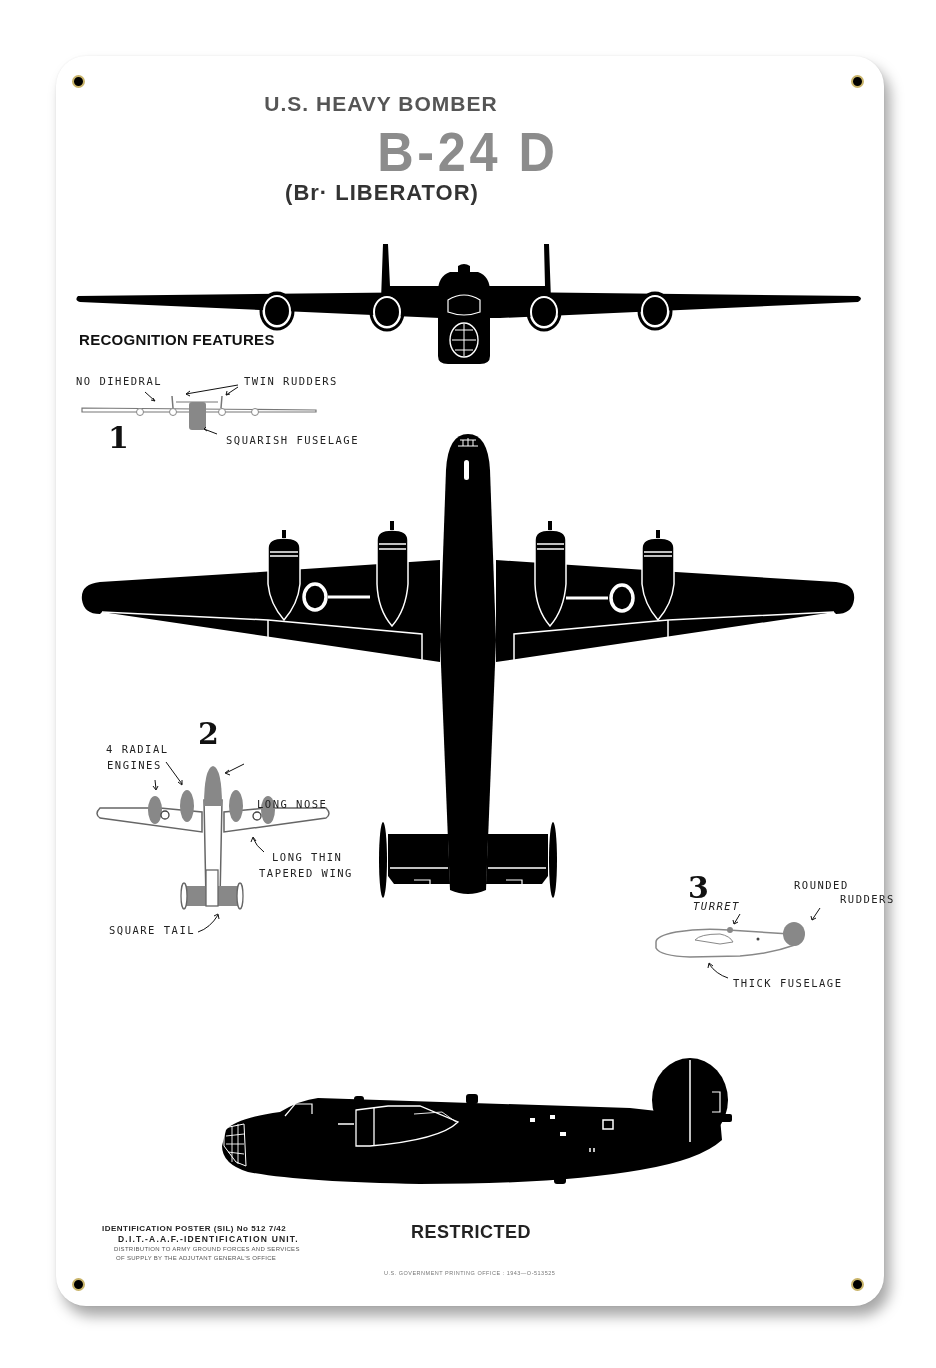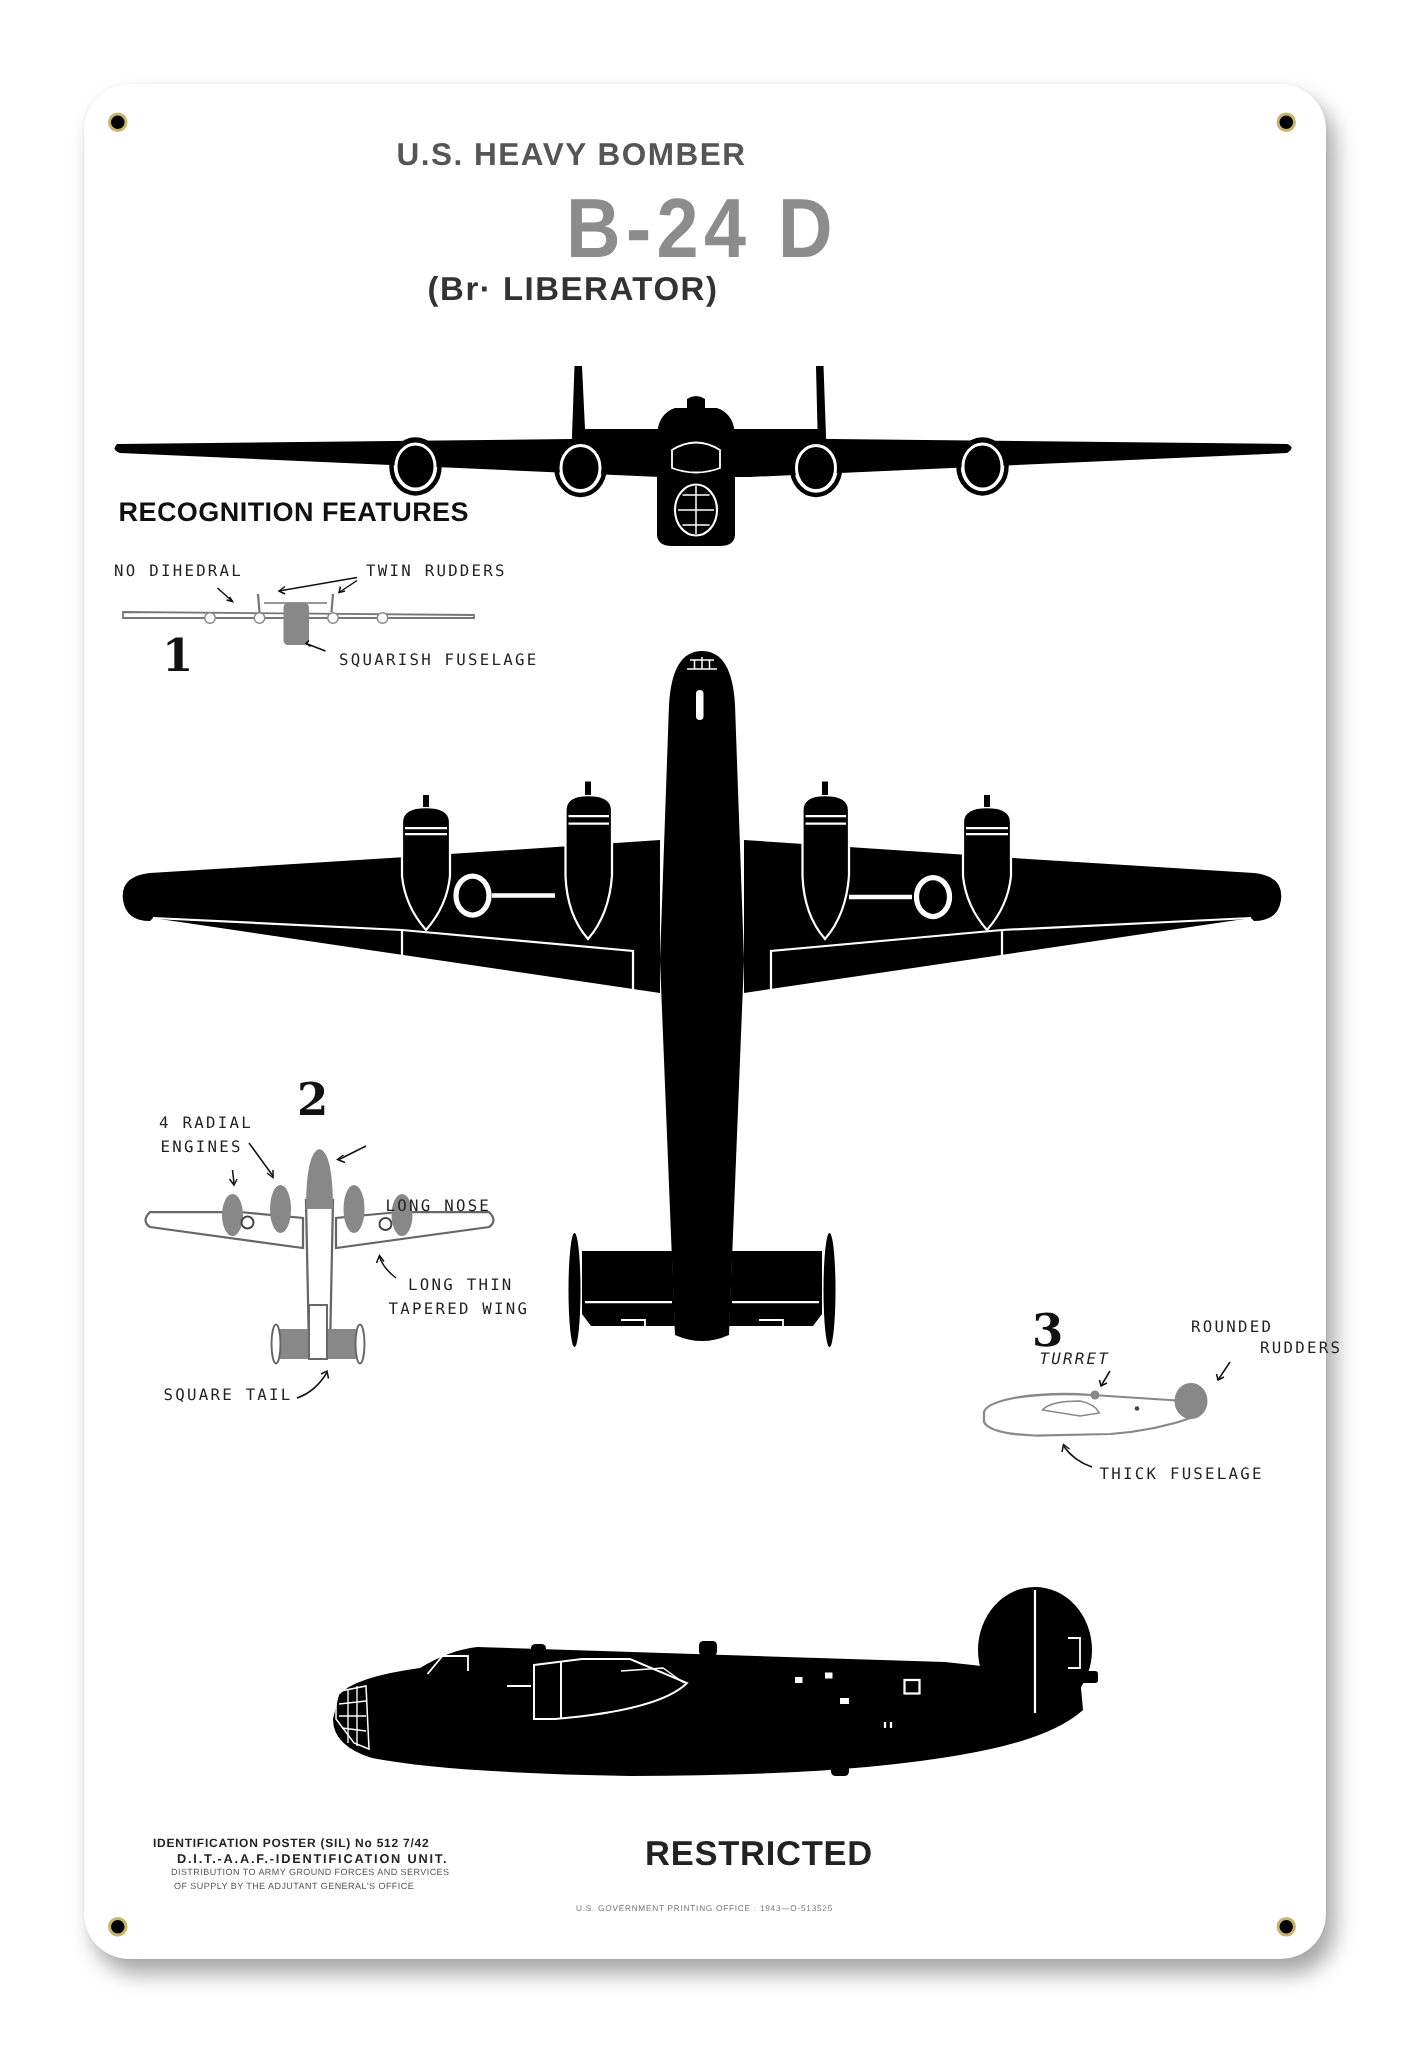--- a/index.html
+++ b/index.html
@@ -24,31 +24,31 @@
   .title-model {
     left: 0; width: 936px; top: 122px; text-align: center;
     font-size: 56px; color: #8c8c8c; font-weight: bold; letter-spacing: 4px; line-height: 60px;
     transform: scaleX(0.9);
   }
   .title-sub {
     left: 0; width: 764px; top: 180px; text-align: center;
     font-size: 22px; color: #333; font-weight: bold; letter-spacing: 1px;
   }
   .recog {
-    left: 79px; top: 331px; font-size: 18px; font-weight: bold; color: #111; letter-spacing: 0.3px;
+    left: 79px; top: 331px; font-size: 15px; font-weight: bold; color: #111; letter-spacing: 0.3px;
   }
   .lbl {
     font-family: "DejaVu Sans Mono", "Liberation Mono", monospace;
     font-size: 10.5px; letter-spacing: 1.5px; color: #222; line-height: 14px; white-space: nowrap;
   }
   .num {
     font-family: "DejaVu Serif", "Liberation Serif", serif; font-weight: bold; font-size: 30px; color: #111;
   }
   .restricted {
-    left: 430px; top: 1222px; font-size: 23px; font-weight: bold; color: #222; letter-spacing: 0.5px;
+    left: 411px; top: 1222px; font-size: 18px; font-weight: bold; color: #222; letter-spacing: 0.5px;
   }
   .foot1 { left: 102px; top: 1224px; font-size: 8px; font-weight: bold; color: #222; letter-spacing: 0.5px; text-align: center; }
   .foot2 { left: 102px; top: 1234px; font-size: 8.5px; font-weight: bold; color: #222; letter-spacing: 1.2px; padding-left: 16px; }
   .foot3 { left: 114px; top: 1246px; font-size: 6px; color: #555; letter-spacing: 0.3px; }
   .foot4 { left: 116px; top: 1255px; font-size: 6px; color: #555; letter-spacing: 0.3px; }
   .gpo { left: 384px; top: 1270px; font-size: 5.5px; color: #777; letter-spacing: 0.5px; }
   svg { position: absolute; overflow: visible; }
 </style>
 </head>
 <body>

